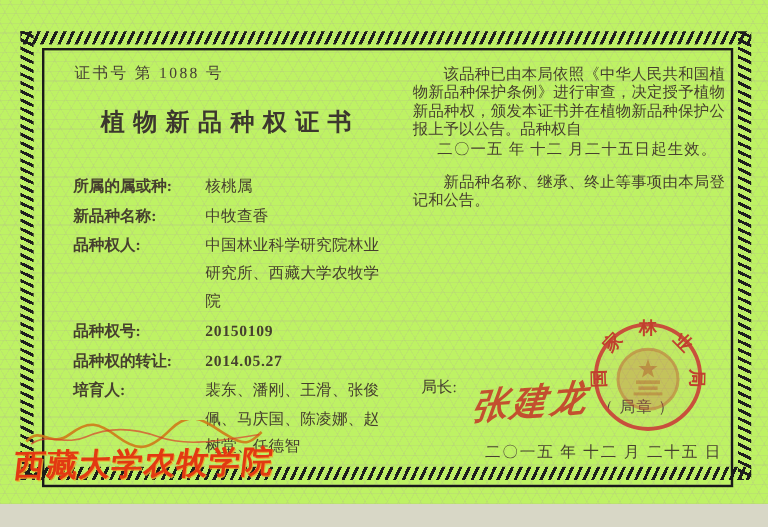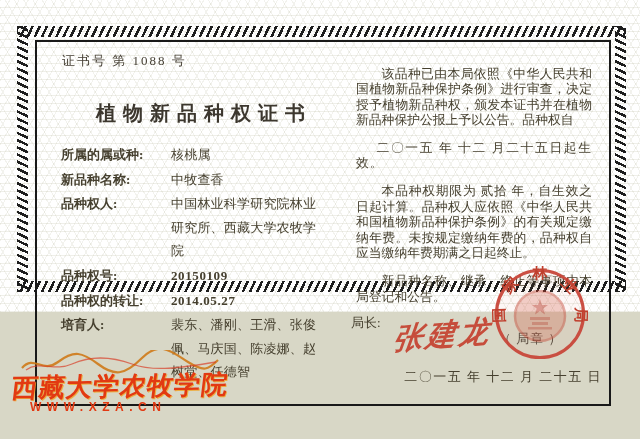--- a/index.html
+++ b/index.html
@@ -2,22 +2,22 @@
 <html><head>
 <meta charset="utf-8">
 <style>
   html,body{margin:0;padding:0;}
   body{
     width:640px;height:439px;overflow:hidden;
     font-family:"Liberation Serif","DejaVu Serif",serif;
     background:#d8d7c6;
   }
   .cert{
-    position:relative;width:640px;height:312px;
-    background-color:#ffffff;
+    position:relative;width:640px;height:420px;
+    background-color:#bef264;
     color:#4a4338;
   }
   
   .cert::before{
     content:"";position:absolute;inset:0;pointer-events:none;
     background-image:
       repeating-linear-gradient(0deg, rgba(175,175,145,.20) 0 1px, transparent 1px 8px),
       repeating-linear-gradient(60deg, rgba(175,175,145,.16) 0 1px, transparent 1px 8px),
       repeating-linear-gradient(120deg, rgba(175,175,145,.16) 0 1px, transparent 1px 8px);
   }
@@ -30,34 +30,34 @@
   .rope.right{top:26px;bottom:20px;right:14px;width:11px;}
   .inner-frame{
     position:absolute;left:35px;top:40px;width:576px;height:366px;
     border:2.5px solid #191919;box-sizing:border-box;
   }
   .cert-number{
     position:absolute;left:62px;top:52px;
     font-size:13px;letter-spacing:2px;color:#453f34;
   }
   .title{
-    position:absolute;left:84px;top:88px;margin:12px;
+    position:absolute;left:84px;top:88px;margin:0;
     font-family:Liberation Sans, sans-serif;
     font-size:20px;font-weight:700;letter-spacing:7px;color:#3c372e;
   }
   
   .fields{position:absolute;left:61px;top:143px;width:260px;}
   .field-row{display:flex;margin:0 0 1px 0;}
   .field-label{width:110px;flex:0 0 110px;font-size:13px;line-height:23.6px;color:#46402f;font-weight:600;}
   .field-value{width:148px;font-size:13px;line-height:23.6px;letter-spacing:.2px;color:#46402f;}
   .field-row:nth-child(4) .field-value,
   .field-row:nth-child(5) .field-value{font-weight:700;letter-spacing:.6px;}
   
   .body-col{position:absolute;left:344px;top:55px;width:260px;font-size:12.8px;line-height:15.4px;color:#46402f;}
-  .body-col p{margin:12px;text-indent:2em;text-align:justify;}
+  .body-col p{margin:0;text-indent:2em;text-align:justify;}
   .body-col .p-date{text-indent:1.6em;letter-spacing:1px;}
   .body-col .gap{margin-top:13px;}
   
   .sign-row{position:absolute;left:351px;top:314px;white-space:nowrap;}
   .sign-label{font-size:13px;color:#46402f;vertical-align:18px;}
   .sign-name{
     display:inline-block;margin-left:8px;
     font-size:30px;font-weight:700;color:#c43a28;opacity:.88;
     transform:rotate(-5deg) skewX(-12deg);letter-spacing:3px;
     font-style:italic;
@@ -125,21 +125,20 @@
     </div>
     <div class="field-row">
       <span class="field-label">培育人:</span>
       <span class="field-value">裴东、潘刚、王滑、张俊佩、马庆国、陈凌娜、赵树堂、任德智</span>
     </div>
   </div>
 
   <div class="body-col">
     <p>该品种已由本局依照《中华人民共和国植物新品种保护条例》进行审查，决定授予植物新品种权，颁发本证书并在植物新品种保护公报上予以公告。品种权自</p>
     <p class="p-date">二〇一五 年 十二 月二十五日起生效。</p>
-    <p class="gap">本品种权期限为 贰拾 年，自生效之日起计算。品种权人应依照《中华人民共和国植物新品种保护条例》的有关规定缴纳年费。未按规定缴纳年费的，品种权自应当缴纳年费期满之日起终止。</p>
     <p class="gap">新品种名称、继承、终止等事项由本局登记和公告。</p>
   </div>
 
   <div class="sign-row">
     <span class="sign-label">局长:</span>
     <span class="sign-name">张建龙</span>
   </div>
 
   <div class="seal-caption">（ 局章 ）</div>
 
@@ -163,15 +162,14 @@
     </text>
   </svg>
 
   <div class="issue-date">二〇一五 年 十二 月 二十五 日</div>
 
   <svg class="flourish" width="200" height="26" viewBox="0 0 200 26">
     <path d="M2,18 C14,4 22,24 38,12 S62,2 78,14 S104,26 122,8 S152,2 168,12 S188,20 198,10" fill="none" stroke="#cf7a18" stroke-width="2.2" opacity="0.9"></path>
     <path d="M6,20 C20,10 34,22 52,14 S90,6 112,14 S160,18 196,12" fill="none" stroke="#d8402a" stroke-width="1.3" opacity="0.7"></path>
   </svg>
   <div class="wm-text">西藏大学农牧学院</div>
-  <div class="wm-url">WWW.XZA.CN</div>
 
 </div>
 
 </body></html>

